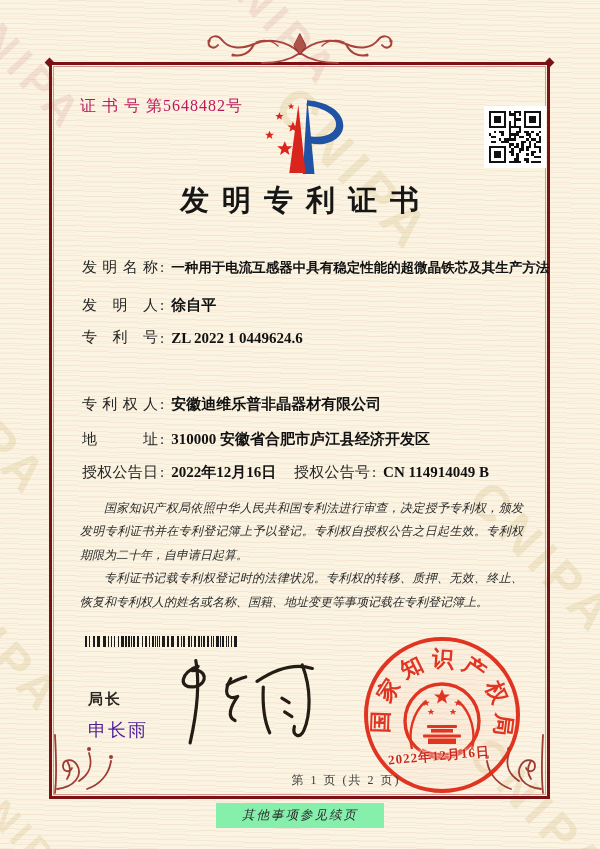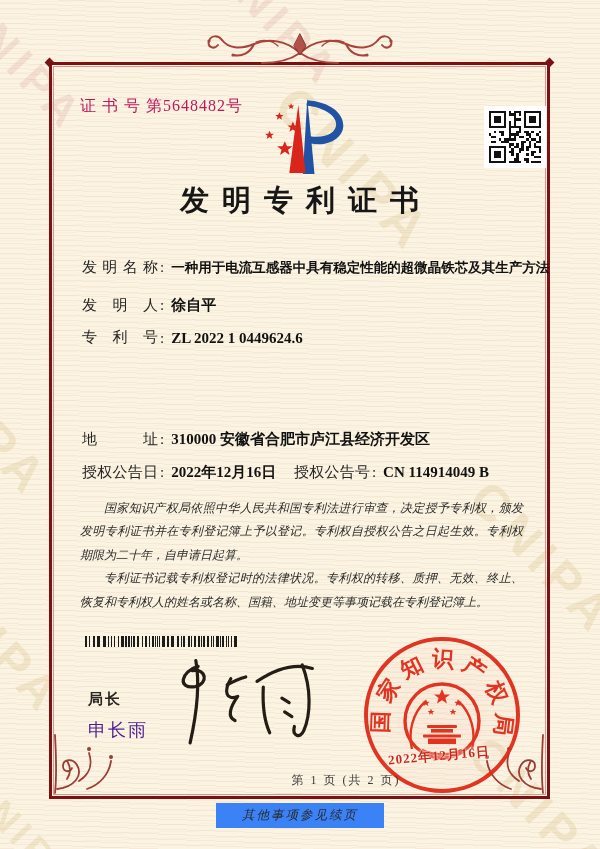--- a/index.html
+++ b/index.html
@@ -73,21 +73,21 @@
     transform:rotate(-5deg);
     text-shadow:0 0 2px rgba(255,250,240,.95),0 0 4px rgba(255,250,240,.85),0 0 6px rgba(255,250,240,.7);
     font-family:"Liberation Serif","DejaVu Serif",serif;
   }
   .page-info{
     position:absolute;left:49px;top:772px;width:594px;text-align:center;
     font-size:12px;color:#3a3a3a;letter-spacing:2px;
   }
   .note-strip{
     position:absolute;left:50%;top:803px;transform:translateX(-50%);
-    background:#3b82f6;padding:4px 26px;font-size:12.5px;color:#2b2b2b;
+    background:#86efac;padding:4px 26px;font-size:12.5px;color:#2b2b2b;
     font-style:italic;letter-spacing:2px;white-space:nowrap;
   }
 </style>
 </head>
 <body>
 
 <div class="texture"></div>
 
 <span class="wm pink" style="left:-18px;top:-14px;font-size:44px;">CNIPA</span>
 <span class="wm pink" style="left:238px;top:-58px;font-size:44px;">CNIPA</span>
@@ -298,20 +298,23 @@
 
   <div class="row" style="top:296px;">
     <span class="lbl">发明人</span><span class="colon">:</span><span class="val">徐自平</span>
   </div>
   <div class="row" style="top:258px;">
     <span class="lbl">发明名称</span><span class="colon">:</span><span class="val small">一种用于电流互感器中具有稳定性能的超微晶铁芯及其生产方法</span>
   </div>
   <div class="row" style="top:328px;">
     <span class="lbl">专利号</span><span class="colon">:</span><span class="val">ZL 2022 1 0449624.6</span>
   </div>
+  <div class="row" style="top:395px;">
+    <span class="lbl">专利权人</span><span class="colon">:</span><span class="val">安徽迪维乐普非晶器材有限公司</span>
+  </div>
   <div class="row" style="top:430px;">
     <span class="lbl">地址</span><span class="colon">:</span><span class="val">310000 安徽省合肥市庐江县经济开发区</span>
   </div>
   <div class="row" style="top:463px;">
     <span class="lbl">授权公告日</span><span class="colon">:</span><span class="val">2022年12月16日</span><span class="pair2"></span>
     <span class="lbl">授权公告号</span><span class="colon">:</span><span class="val">CN 114914049 B</span>
   </div>
 
   <div class="paragraphs">
     <p>国家知识产权局依照中华人民共和国专利法进行审查，决定授予专利权，颁发发明专利证书并在专利登记簿上予以登记。专利权自授权公告之日起生效。专利权期限为二十年，自申请日起算。</p>

